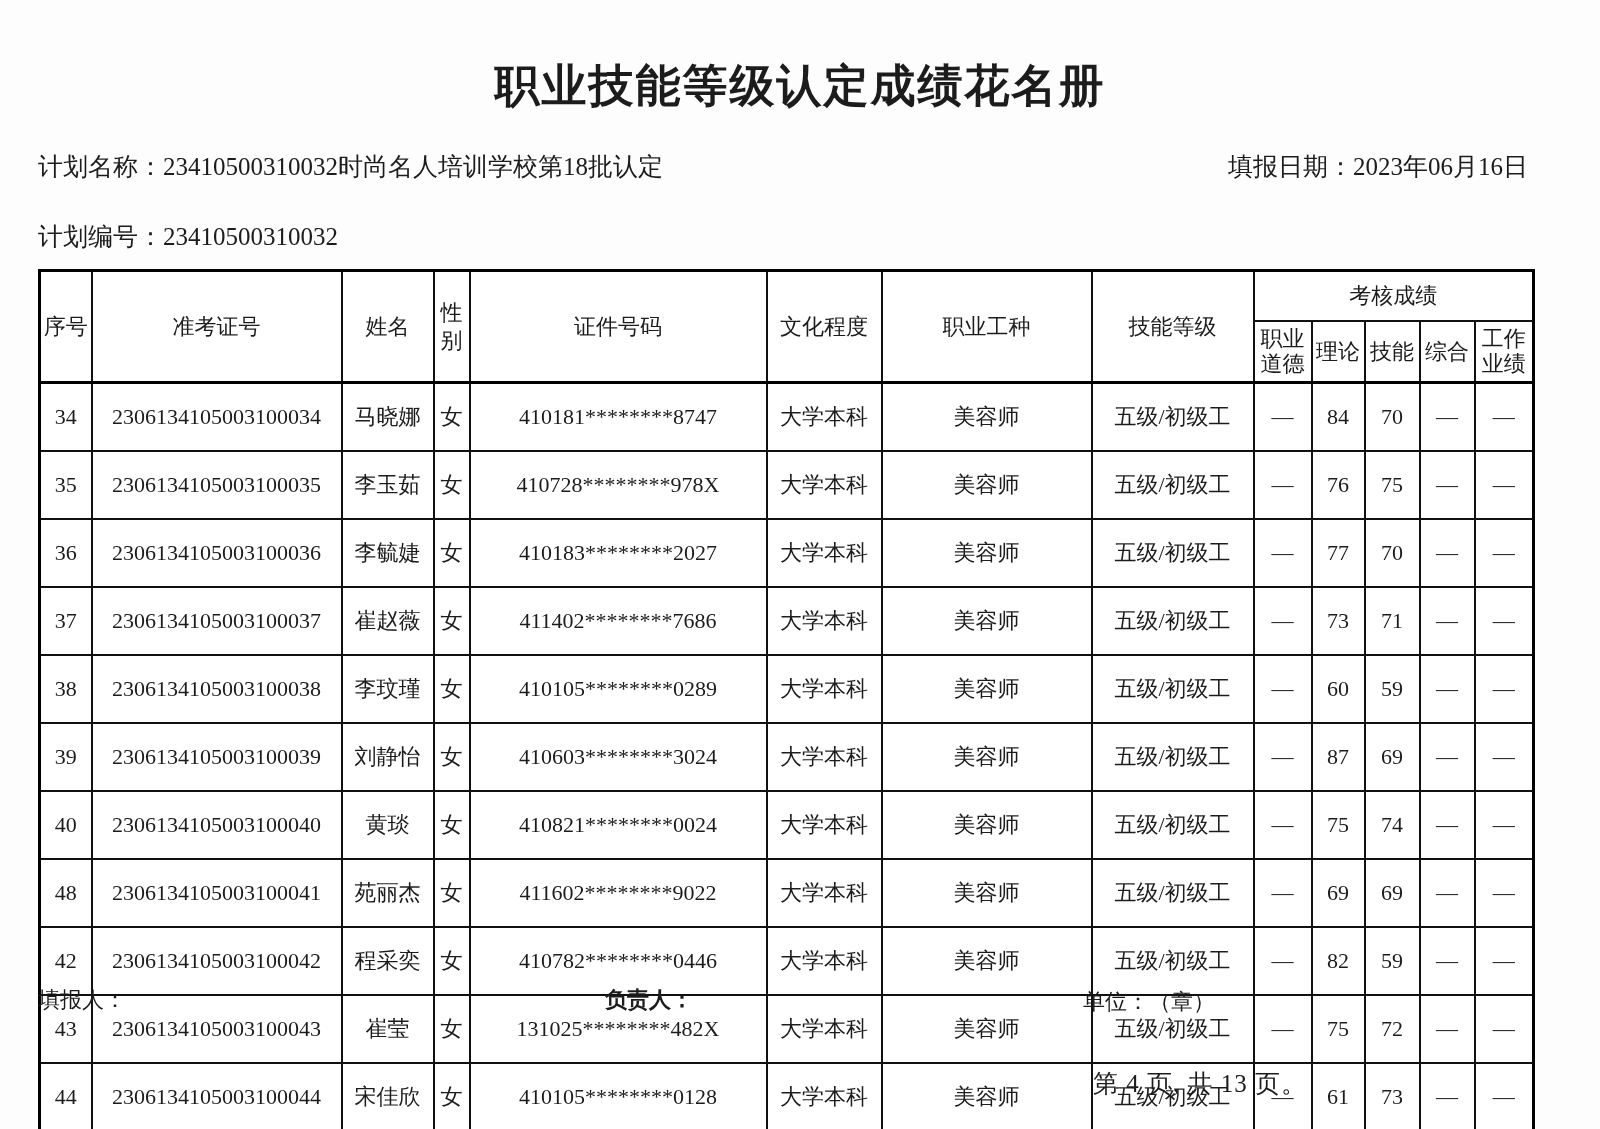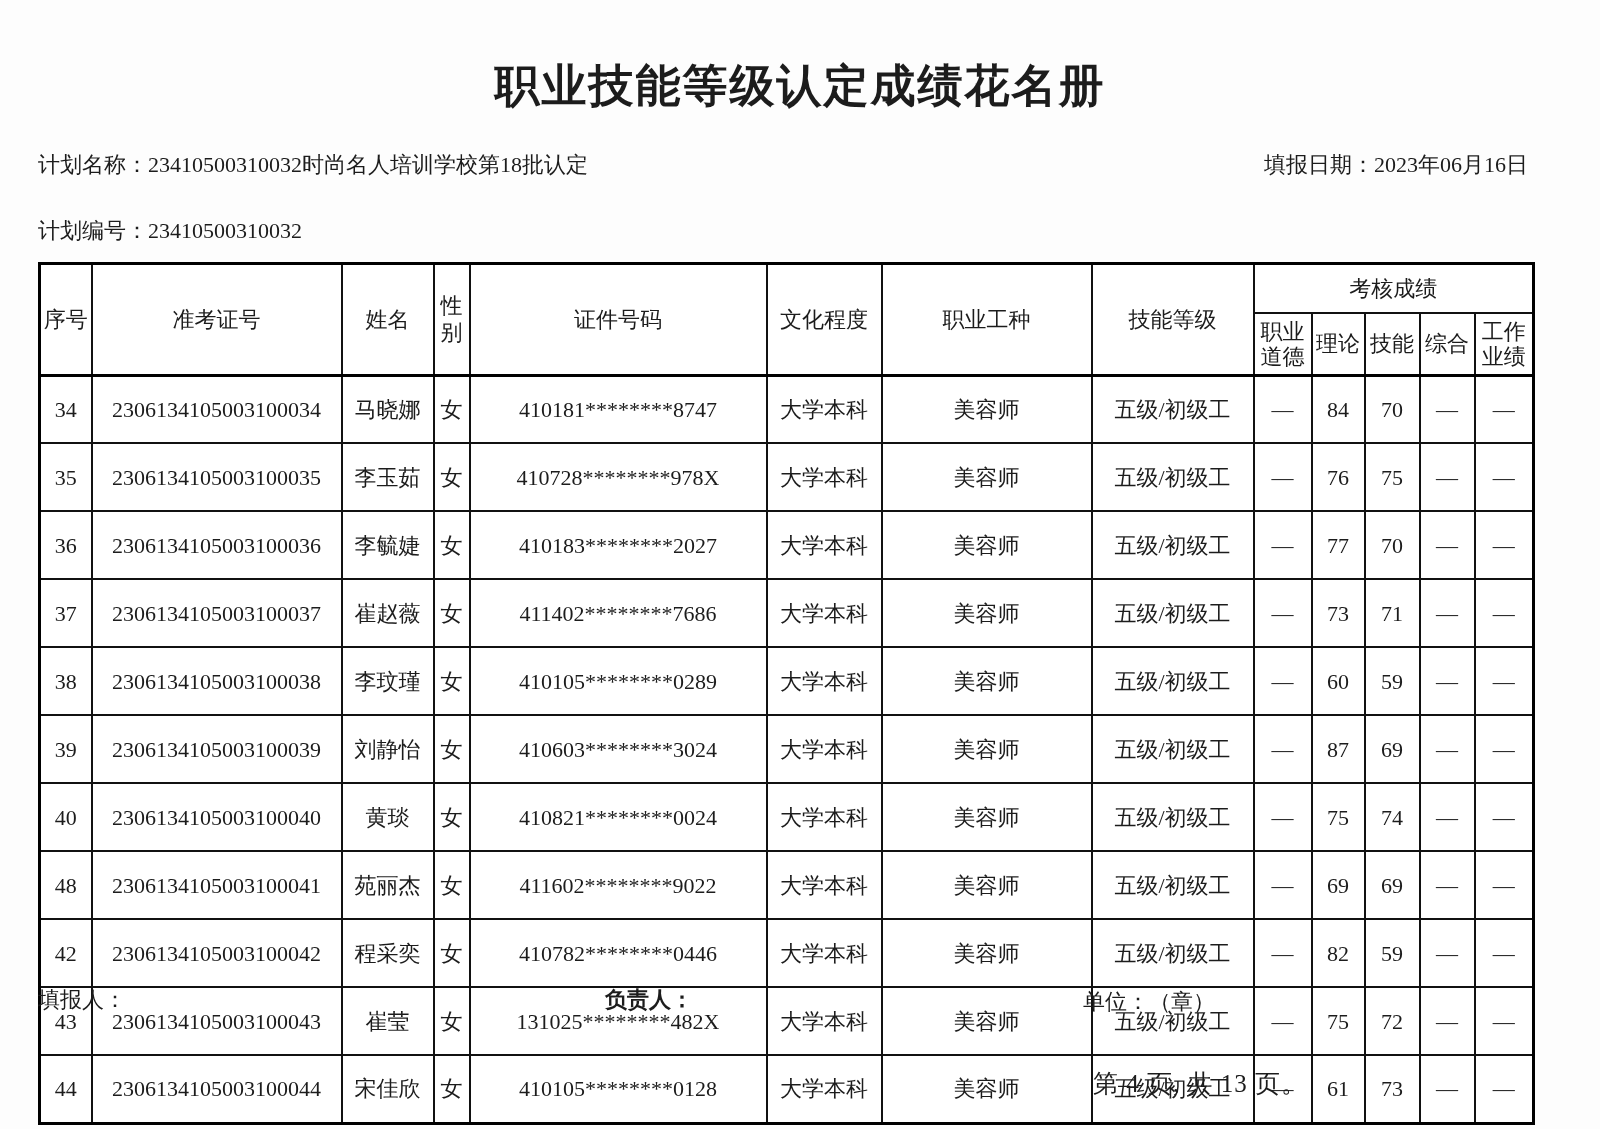--- a/index.html
+++ b/index.html
@@ -16,21 +16,21 @@
     text-align:center;
     font-size:45px;
     font-weight:700;
     letter-spacing:2px;
     font-family:"Liberation Sans","DejaVu Sans",sans-serif;
   }
   .meta-line{
     display:flex;
     justify-content:space-between;
     margin:0 72px 0 38px;
-    font-size:22px;
+    font-size:25px;
     line-height:1.2;
   }
   .meta-line.first{margin-top:36px;}
   .meta-line.second{margin-top:40px;}
   table.roster{
     border-collapse:collapse;
     table-layout:fixed;
     width:1494px;
     margin:17px 0 0 38px;
     background:#fff;

